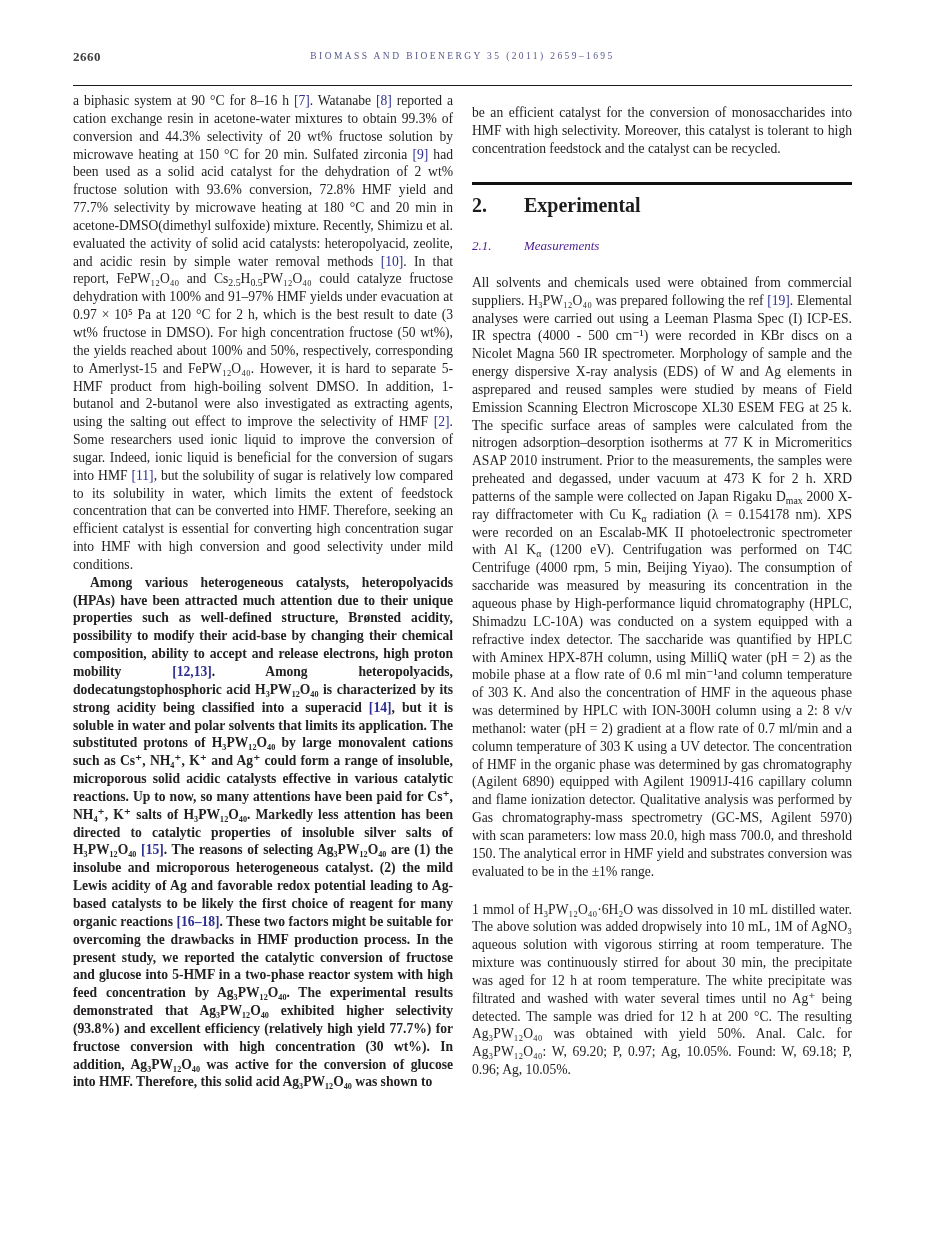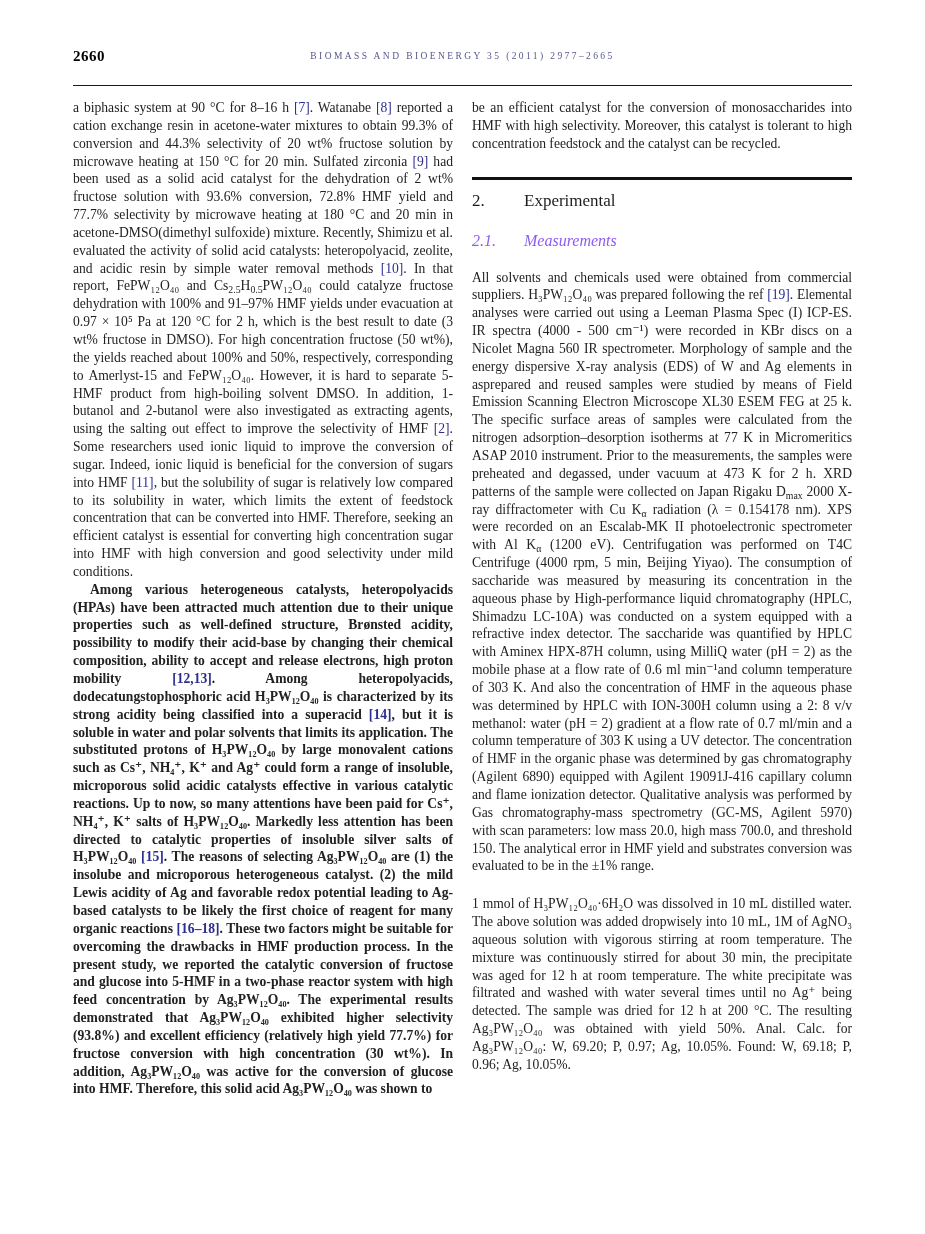--- a/index.html
+++ b/index.html
@@ -9,89 +9,90 @@
     height: 1234px;
     background: #ffffff;
     padding: 47px 73px 0 73px;
     font-family: "Liberation Serif", "DejaVu Serif", serif;
     color: #242122;
     overflow: hidden;
   }
   .masthead { position: relative; height: 19px; }
   .page-number {
     font-weight: bold;
-    font-size: 15px;
+    font-size: 13px;
     line-height: 19px;
-    color: #000000;
+    color: #404040;
     letter-spacing: 0.5px;
   }
   .journal-line {
     position: absolute;
     left: 0; right: 0; top: 4px;
     text-align: center;
     font-size: 9.5px;
     letter-spacing: 2.4px;
     color: #57578f;
     font-weight: 500;
   }
   .header-rule {
     border: none;
     border-top: 1.7px solid #1b1b1b;
     margin: 19px 0 0 0;
   }
   .columns {
     display: flex;
     gap: 19px;
-    margin-top: 13px;
+    margin-top: 6px;
+    align-items: center;
   }
   .col { width: 380px; }
   .para {
     margin: 0;
     text-align: justify;
     font-size: 13.6px;
     line-height: 17.85px;
   }
   .para.indent { text-indent: 17px; font-weight: bold; }
   .cite { color: #2b2d90; cursor: pointer; }
   sub, sup { line-height: 0; font-size: 0.72em; }
   sub { vertical-align: -0.28em; }
   .section-rule {
     height: 3px;
     background: #111111;
     margin: 24px 0 0 0;
     border: none;
   }
   h2.sec {
     margin: 11px 0 0 0;
-    font-size: 17px;
-    font-weight: normal;
+    font-size: 20px;
+    font-weight: bold;
     color: #1c1c1c;
     line-height: 19px;
   }
   h3.subsec {
     margin: 22px 0 0 0;
-    font-size: 16px;
+    font-size: 13px;
     font-weight: normal;
     font-style: italic;
-    color: #8b5cf6;
+    color: #4c1d95;
     line-height: 17px;
   }
   .sec-num { display: inline-block; min-width: 52px; font-style: normal; }
   h3.subsec .sec-num { font-style: italic; }
   .after-head { margin-top: 20px; }
   .sub-gap { margin-top: 26px; }
 </style>
 </head>
 <body>
 
 <div class="sheet">
 
   <div class="masthead">
     <div class="page-number">2660</div>
-    <div class="journal-line">BIOMASS AND BIOENERGY 35 (2011) 2977–2665</div>
+    <div class="journal-line">BIOMASS AND BIOENERGY 35 (2011) 2659–1695</div>
   </div>
 
   <hr class="header-rule">
 
   <div class="columns">
 
     <div class="col">
       <p class="para"><span>a biphasic system at 90 °C for 8–16 h </span><span class="cite">[7]</span><span>. Watanabe </span><span class="cite">[8]</span><span> reported a cation exchange resin in acetone-water mixtures to obtain 99.3% of conversion and 44.3% selectivity of 20 wt% fructose solution by microwave heating at 150 °C for 20 min. Sulfated zirconia </span><span class="cite">[9]</span><span> had been used as a solid acid catalyst for the dehydration of 2 wt% fructose solution with 93.6% conversion, 72.8% HMF yield and 77.7% selectivity by microwave heating at 180 °C and 20 min in acetone-DMSO(dimethyl sulfoxide) mixture. Recently, Shimizu et al. evaluated the activity of solid acid catalysts: heteropolyacid, zeolite, and acidic resin by simple water removal methods </span><span class="cite">[10]</span><span>. In that report, FePW₁₂O₄₀ and Cs</span><sub>2.5</sub><span>H</span><sub>0.5</sub><span>PW₁₂O₄₀ could catalyze fructose dehydration with 100% and 91–97% HMF yields under evacuation at 0.97 × 10⁵ Pa at 120 °C for 2 h, which is the best result to date (3 wt% fructose in DMSO). For high concentration fructose (50 wt%), the yields reached about 100% and 50%, respectively, corresponding to Amerlyst-15 and FePW₁₂O₄₀. However, it is hard to separate 5-HMF product from high-boiling solvent DMSO. In addition, 1-butanol and 2-butanol were also investigated as extracting agents, using the salting out effect to improve the selectivity of HMF </span><span class="cite">[2]</span><span>. Some researchers used ionic liquid to improve the conversion of sugar. Indeed, ionic liquid is beneficial for the conversion of sugars into HMF </span><span class="cite">[11]</span><span>, but the solubility of sugar is relatively low compared to its solubility in water, which limits the extent of feedstock concentration that can be converted into HMF. Therefore, seeking an efficient catalyst is essential for converting high concentration sugar into HMF with high conversion and good selectivity under mild conditions.</span></p>
       <p class="para indent"><span>Among various heterogeneous catalysts, heteropolyacids (HPAs) have been attracted much attention due to their unique properties such as well-defined structure, Brønsted acidity, possibility to modify their acid-base by changing their chemical composition, ability to accept and release electrons, high proton mobility </span><span class="cite">[12,13]</span><span>. Among heteropolyacids, dodecatungstophosphoric acid H₃PW₁₂O₄₀ is characterized by its strong acidity being classified into a superacid </span><span class="cite">[14]</span><span>, but it is soluble in water and polar solvents that limits its application. The substituted protons of H₃PW₁₂O₄₀ by large monovalent cations such as Cs⁺, NH₄⁺, K⁺ and Ag⁺ could form a range of insoluble, microporous solid acidic catalysts effective in various catalytic reactions. Up to now, so many attentions have been paid for Cs⁺, NH₄⁺, K⁺ salts of H₃PW₁₂O₄₀. Markedly less attention has been directed to catalytic properties of insoluble silver salts of H₃PW₁₂O₄₀ </span><span class="cite">[15]</span><span>. The reasons of selecting Ag₃PW₁₂O₄₀ are (1) the insolube and microporous heterogeneous catalyst. (2) the mild Lewis acidity of Ag and favorable redox potential leading to Ag-based catalysts to be likely the first choice of reagent for many organic reactions </span><span class="cite">[16–18]</span><span>. These two factors might be suitable for overcoming the drawbacks in HMF production process. In the present study, we reported the catalytic conversion of fructose and glucose into 5-HMF in a two-phase reactor system with high feed concentration by Ag₃PW₁₂O₄₀. The experimental results demonstrated that Ag₃PW₁₂O₄₀ exhibited higher selectivity (93.8%) and excellent efficiency (relatively high yield 77.7%) for fructose conversion with high concentration (30 wt%). In addition, Ag₃PW₁₂O₄₀ was active for the conversion of glucose into HMF. Therefore, this solid acid Ag₃PW₁₂O₄₀ was shown to</span></p>
     </div>

